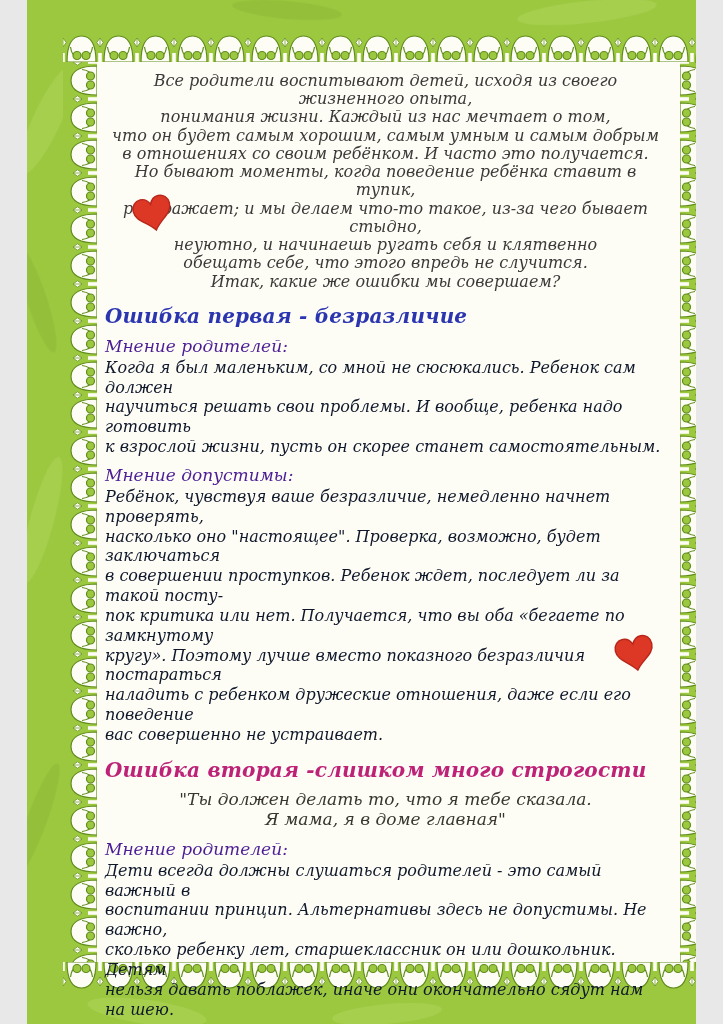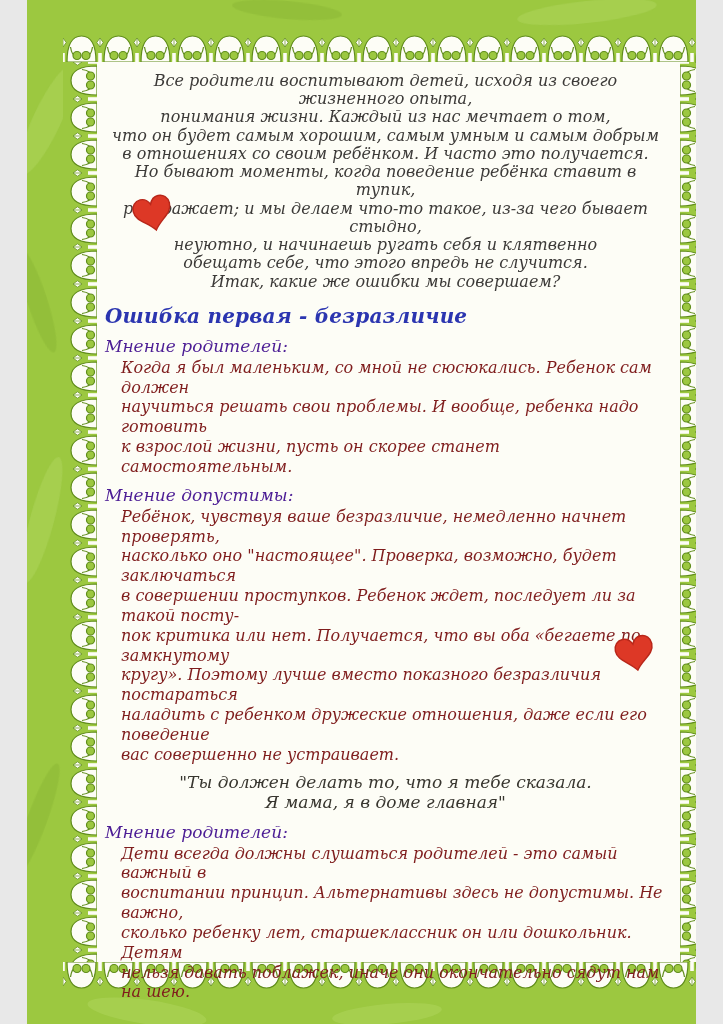--- a/index.html
+++ b/index.html
@@ -41,24 +41,24 @@
     white-space:pre-line;
     color:#38362f;
   }
   .op-label{
     margin:8px 0 0 0;
     font-size:17px;font-weight:normal;
     color:#4c1d95;
   }
   .op-label.tight{margin-top:10px;}
   .op-text{
-    margin:2px 0 0 16px;
+    margin:2px 0 0 0;
     font-size:16px;line-height:1.24;
     white-space:pre-line;
-    color:#7f1d1d;
+    color:#0f172a;
   }
   .heart{
     position:absolute;
     width:40px;height:36px;
   }
   .heart.h1{left:106px;top:196px;transform:rotate(-14deg);}
   .heart.h2{left:588px;top:636px;transform:rotate(-12deg);}
 </style>
 </head>
 <body>
@@ -172,20 +172,21 @@
 
     <p class="op-label">Мнение допустимы:</p>
     <p class="op-text">Ребёнок, чувствуя ваше безразличие, немедленно начнет проверять,
 насколько оно "настоящее". Проверка, возможно, будет заключаться
 в совершении проступков. Ребенок ждет, последует ли за такой посту-
 пок критика или нет. Получается, что вы оба «бегаете по замкнутому
 кругу». Поэтому лучше вместо показного безразличия постараться
 наладить с ребенком дружеские отношения, даже если его поведение
 вас совершенно не устраивает.</p>
 
+    <h2 class="err-title second">Ошибка вторая -слишком много строгости</h2>
     <p class="err-quote">"Ты должен делать то, что я тебе сказала.
 Я мама, я в доме главная"</p>
 
     <p class="op-label tight">Мнение родителей:</p>
     <p class="op-text">Дети всегда должны слушаться родителей - это самый важный в
 воспитании принцип. Альтернативы  здесь не допустимы. Не важно,
 сколько ребенку лет, старшеклассник он или дошкольник. Детям
 нельзя давать поблажек, иначе они окончательно сядут нам на шею.</p>
 
   </div>

